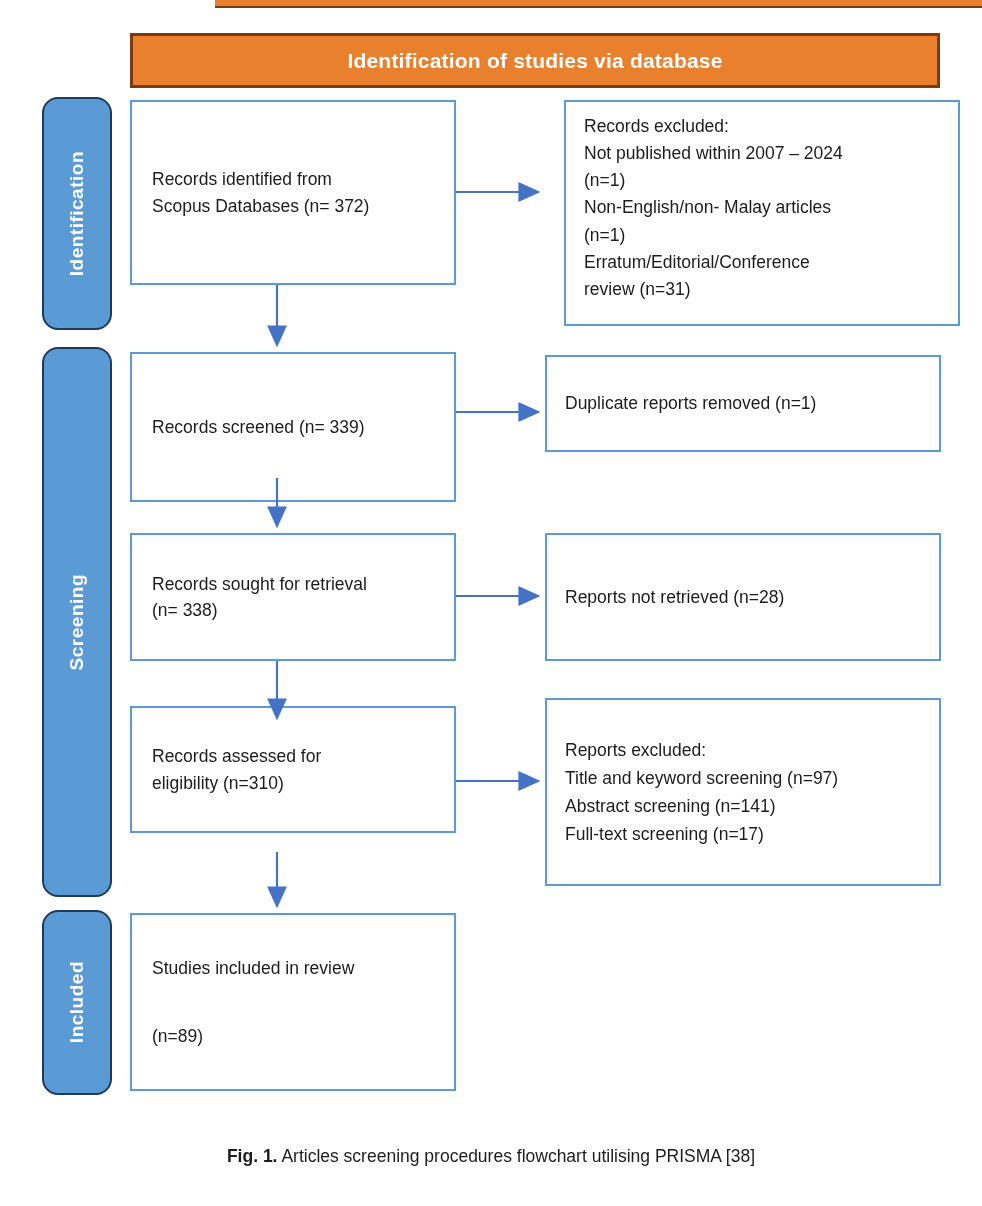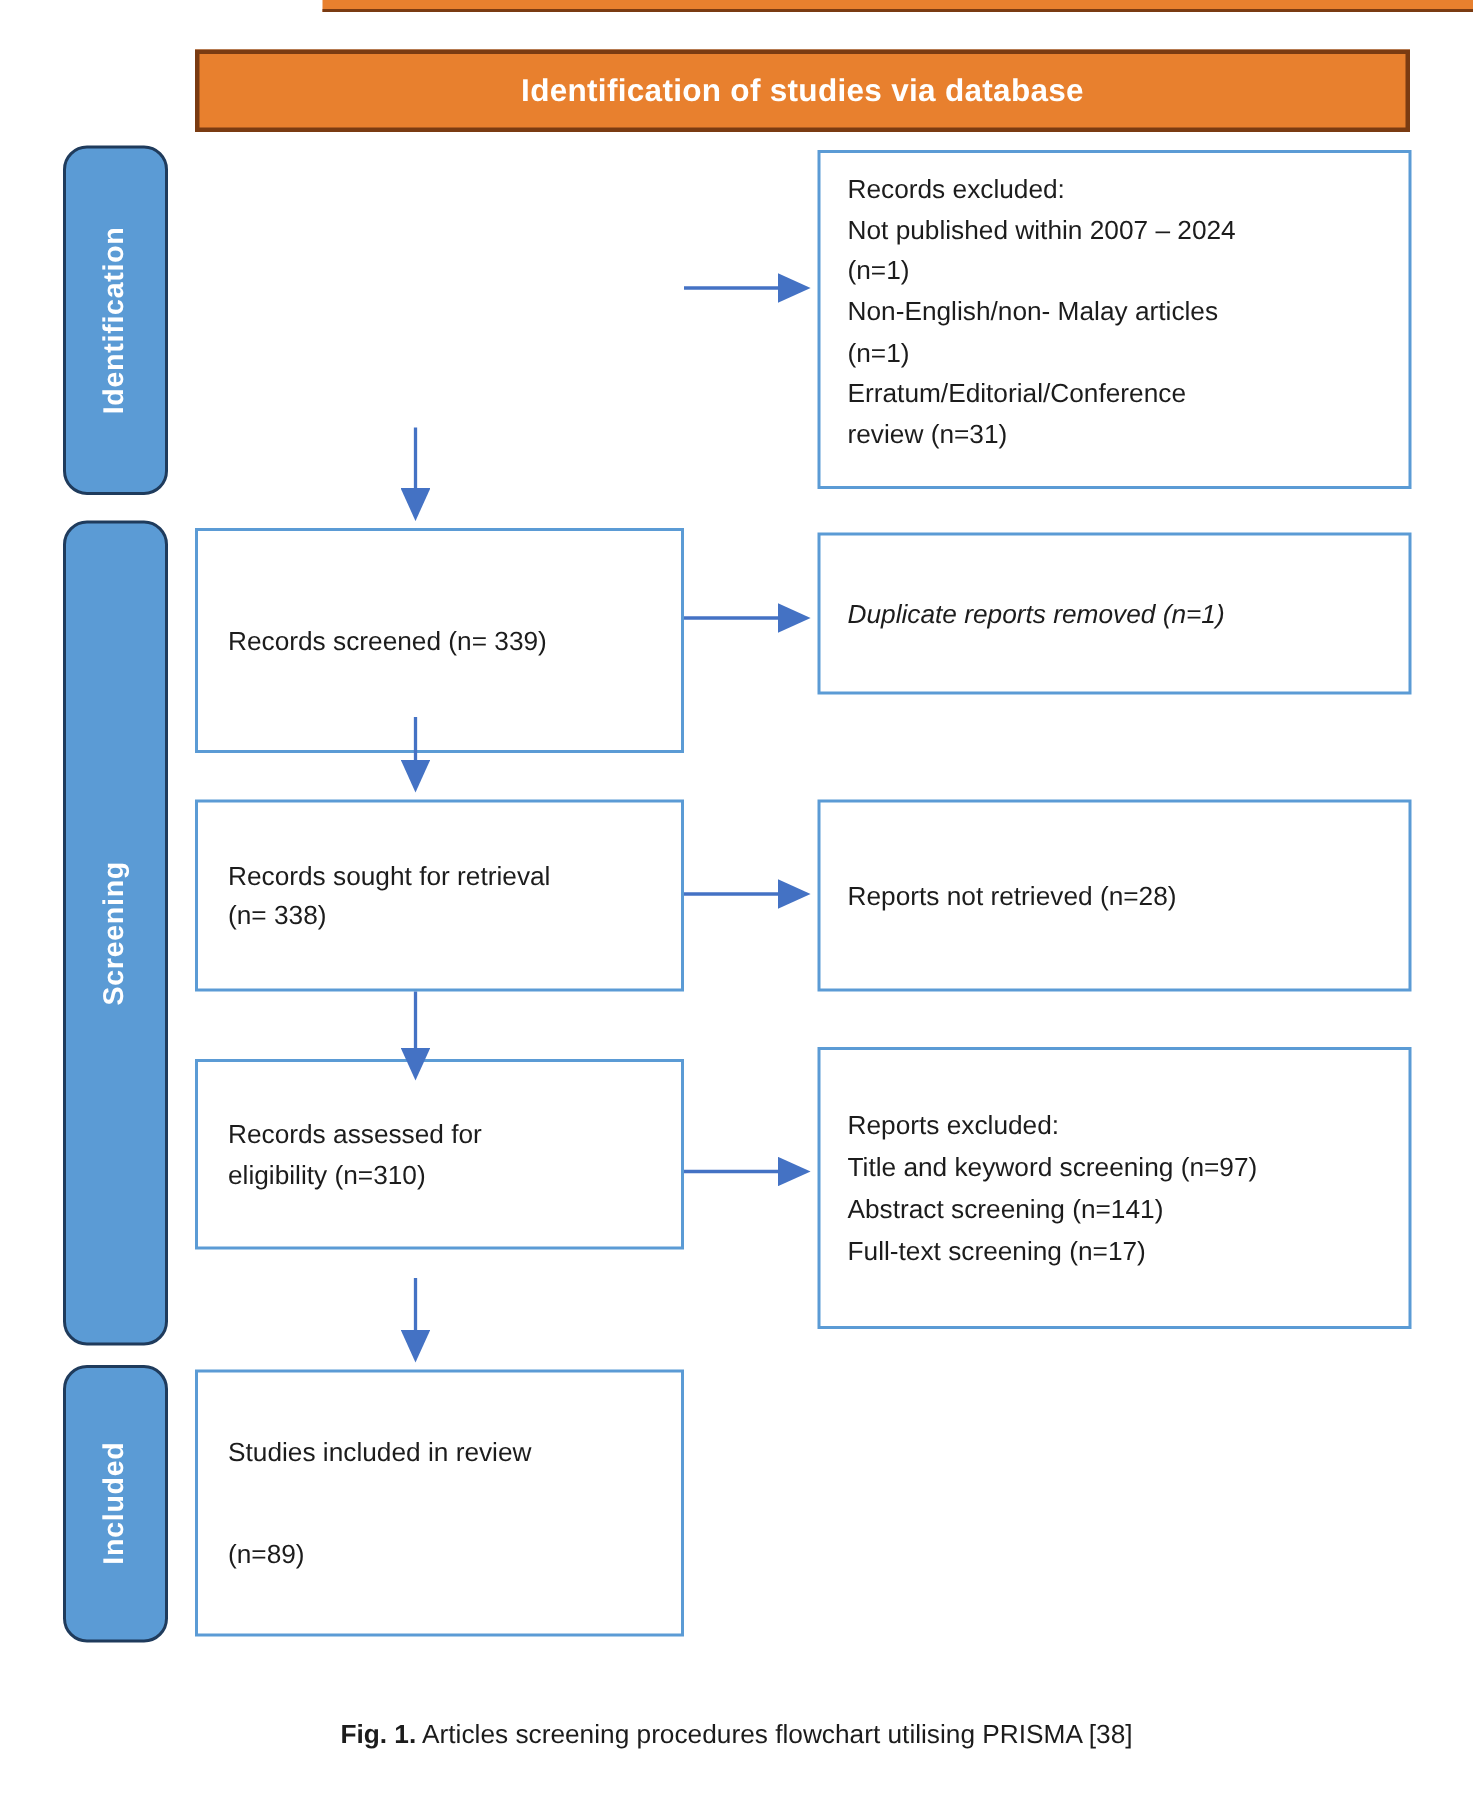--- a/index.html
+++ b/index.html
@@ -31,22 +31,22 @@
         box-sizing:border-box;font-size:17.5px;line-height:1.5;
         display:flex;flex-direction:column;justify-content:center;}
   .fbox>div{white-space:nowrap;}
   .col-main{left:130px;width:326px;padding-left:20px;padding-right:8px;}
   .col-side{left:545px;width:396px;padding-left:18px;padding-right:8px;}
   .b-identified{top:100px;height:185px;}
   .b-screened{top:352px;height:150px;}
   .b-sought{top:533px;height:128px;}
   .b-assessed{top:706px;height:127px;}
   .b-included{top:913px;height:178px;gap:41px;}
-  .r-excluded1{top:100px;height:226px;justify-content:flex-start;padding-top:11px;line-height:1.55;}
-  .r-duplicate{top:355px;height:108px;font-style:italic;}
+  .r-excluded1{top:100px;height:226px;justify-content:flex-start;padding-top:11px;line-height:1.55;margin-left:19px;}
+  .r-duplicate{top:355px;height:97px;}
   .r-notretrieved{top:533px;height:128px;}
   .r-excluded2{top:698px;height:188px;line-height:1.6;}
 
   
   svg.arrows{position:absolute;left:0;top:0;width:982px;height:1206px;pointer-events:none;}
 
   
   .caption{position:absolute;left:0;top:1146px;width:982px;text-align:center;font-size:17.5px;}
   .caption .fig{font-weight:bold;}
 </style>
@@ -64,20 +64,24 @@
   <div class="stage stage-identification">
     <span>Identification</span>
   </div>
   <div class="stage stage-screening">
     <span>Screening</span>
   </div>
   <div class="stage stage-included">
     <span>Included</span>
   </div>
 
+  <div class="fbox col-main b-identified">
+      <div>Records identified from</div>
+      <div>Scopus Databases (n= 372)</div>
+    </div>
   <div class="fbox col-main b-screened">
       <div>Records screened (n= 339)</div>
     </div>
   <div class="fbox col-main b-sought">
       <div>Records sought for retrieval</div>
       <div>(n= 338)</div>
     </div>
   <div class="fbox col-main b-assessed">
       <div>Records assessed for</div>
       <div>eligibility (n=310)</div>

